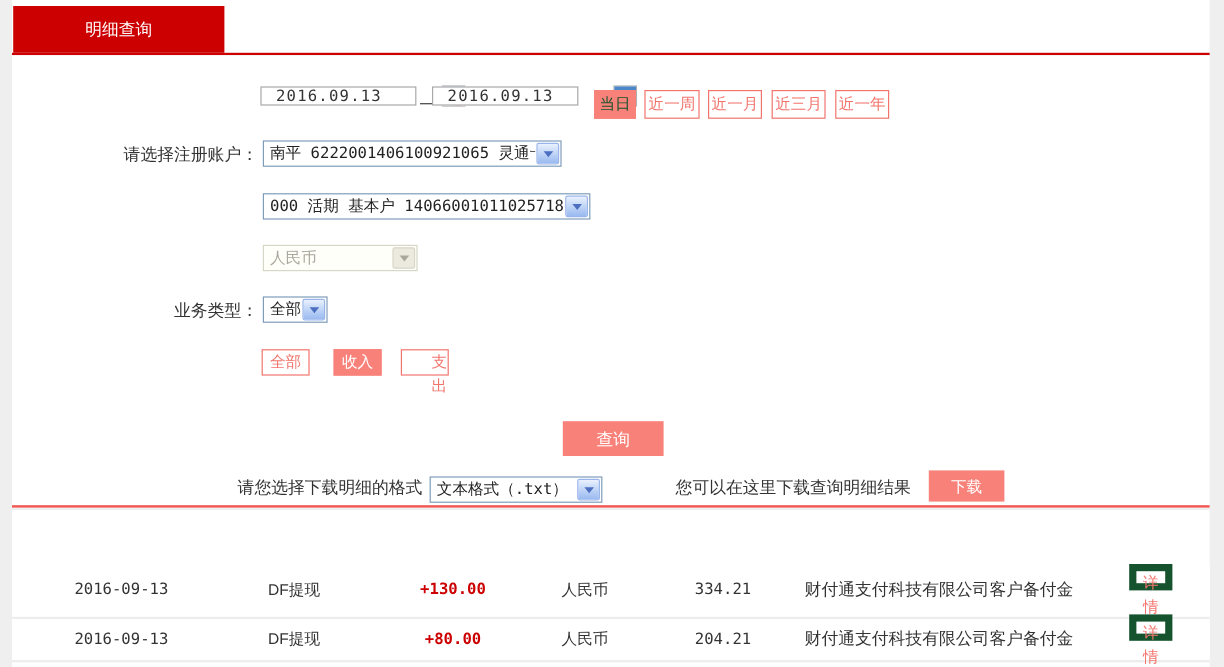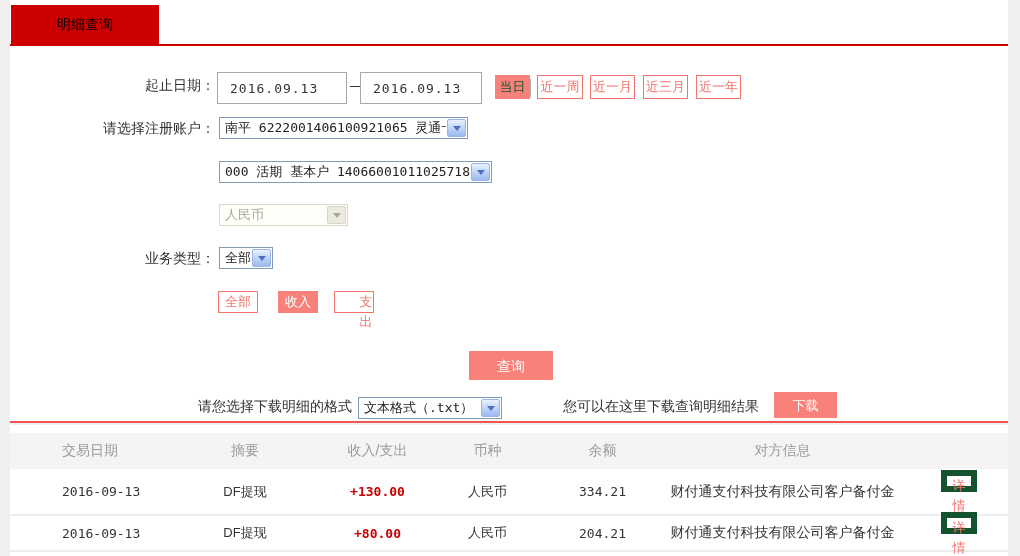--- a/index.html
+++ b/index.html
@@ -6,30 +6,30 @@
   body{
     width:1020px;height:556px;overflow:hidden;position:relative;
     background:#efefef;
     font-family:"Liberation Sans","DejaVu Sans",sans-serif;
     color:#333;
   }
   .mono{font-family:"DejaVu Sans Mono",monospace;}
 
   
   .tabbar{position:absolute;left:10px;top:0;width:998px;height:44px;background:#fff;}
-  .tab{position:absolute;left:1px;top:5px;width:148px;height:39px;background:#cc0000;
-       color:#000000;font-size:14px;line-height:39px;text-align:center;cursor:pointer;}
+  .tab{position:absolute;left:1px;top:5px;width:176px;height:39px;background:#cc0000;
+       color:#ffffff;font-size:14px;line-height:39px;text-align:center;cursor:pointer;}
   .topline{position:absolute;left:10px;top:44px;width:998px;height:2px;background:#cc0000;}
 
   
   .panel-form{position:absolute;left:10px;top:46px;width:998px;height:375px;background:#fff;
               border-bottom:2px solid #f0564f;}
   .flabel{position:absolute;left:0;width:205px;text-align:right;font-size:14px;color:#333;line-height:24px;white-space:pre;}
 
-  .dateinput{position:absolute;top:26px;height:32px;box-sizing:border-box;border:1px solid #a9a9a9;
+  .dateinput{position:absolute;top:26px;height:16px;box-sizing:border-box;border:1px solid #a9a9a9;
              background:#fff;display:flex;align-items:center;justify-content:space-between;cursor:text;gap:44px;}
   .dateinput input{border:none;outline:none;width:92px;padding-left:12px;font-family:"DejaVu Sans Mono",monospace;
              font-size:13px;color:#333;letter-spacing:1px;background:transparent;}
   .calbtn{width:24px;height:24px;display:flex;align-items:center;justify-content:center;cursor:pointer;}
   .dash{position:absolute;left:338px;top:26px;width:18px;text-align:center;line-height:26px;color:#333;font-size:14px;}
 
   .qbtn{position:absolute;top:29px;height:24px;line-height:22px;box-sizing:border-box;
         border:1px solid #f2756d;color:#f2756d;background:#fff;text-align:center;font-size:13px;cursor:pointer;}
   .qbtn.filled{background:#f8827a;border-color:#f8827a;color:#14532d;}
 
@@ -81,21 +81,20 @@
 </head>
 <body>
 
 <div class="tabbar">
   <div class="tab">明细查询</div>
 </div>
 <div class="topline"></div>
 
 <div class="panel-form">
 
-  <div class="flabel" style="top:27px;">起止日期：</div>
   <div class="dateinput" style="left:207px;width:130px;">
     <input type="text" value="2016.09.13" style="">
     <span class="calbtn">
       <svg width="20" height="18" viewBox="0 0 20 18">
         <rect x="0.5" y="0.5" width="19" height="17" fill="#ffffff" stroke="#b0b0b0"></rect>
         <rect x="1" y="1" width="18" height="3" fill="#4a86c8"></rect>
         <rect x="1" y="4.5" width="18" height="1.6" fill="#e8a33d"></rect>
         <g fill="#c9c9c9">
           <rect x="3" y="8" width="3" height="2"></rect>
             <rect x="7.5" y="8" width="3" height="2"></rect>
@@ -183,29 +182,20 @@
     <span class="txt">文本格式（.txt）</span>
     <span class="xparrow">
         <span class="tri"></span>
       </span>
   </div>
   <div class="dl-hint">您可以在这里下载查询明细结果</div>
   <button class="dl-btn">下载</button>
 </div>
 
 <div class="panel-table">
-  <div class="thead">
-    <div class="c1">交易日期</div>
-    <div class="c2">摘要</div>
-    <div class="c3">收入/支出</div>
-    <div class="c4">币种</div>
-    <div class="c5">余额</div>
-    <div class="c6">对方信息</div>
-    <div class="c7"></div>
-  </div>
 
   <div class="rows-wrap">
     <div class="trow r1">
       <div class="c1 mono">2016-09-13</div>
       <div class="c2">DF提现</div>
       <div class="c3 mono amount">+130.00</div>
       <div class="c4">人民币</div>
       <div class="c5 mono">334.21</div>
       <div class="c6">财付通支付科技有限公司客户备付金</div>
       <div class="c7"><span class="detail-btn">详情</span></div>

